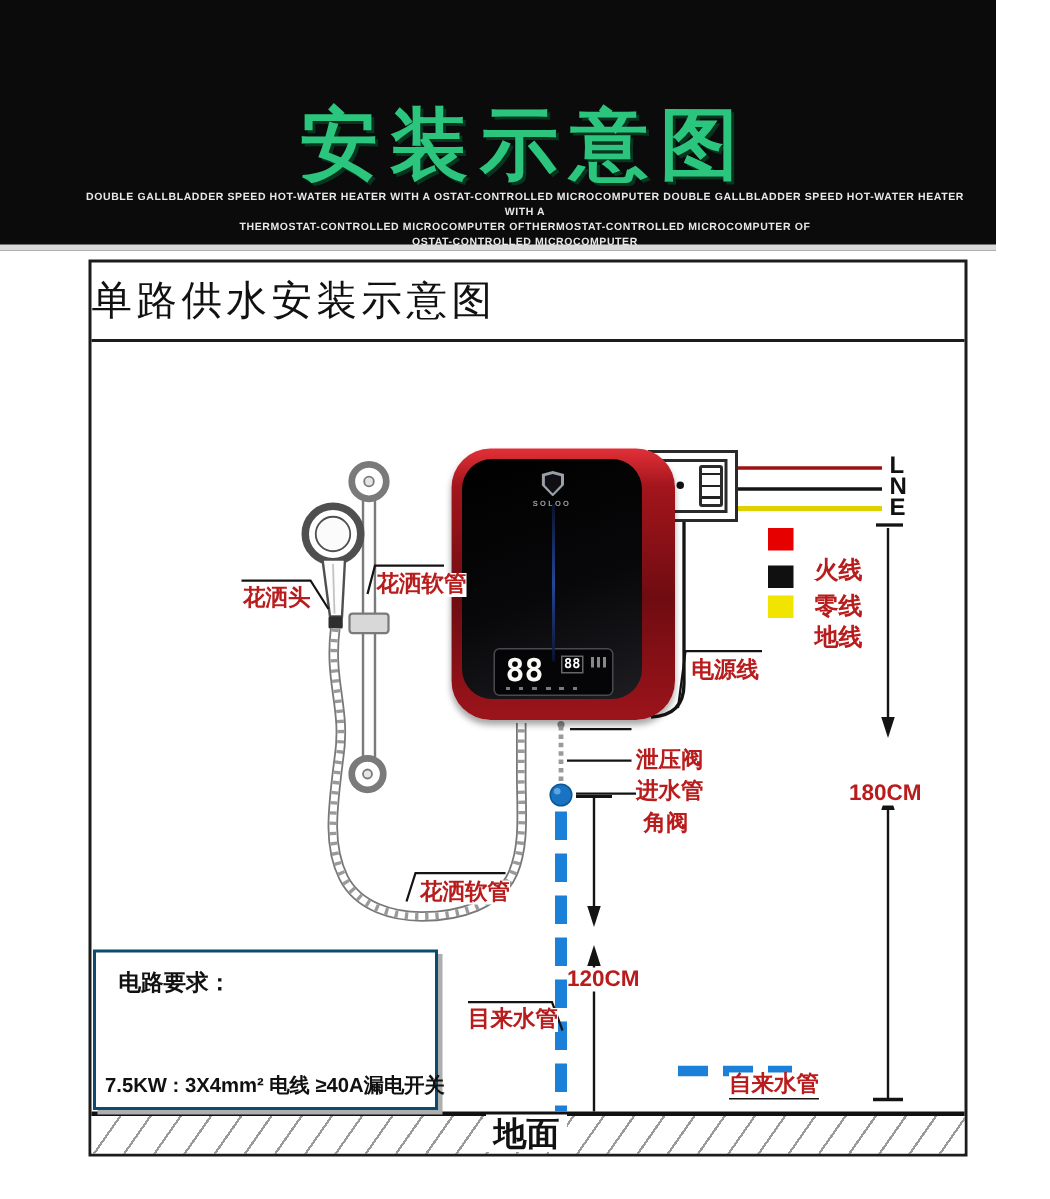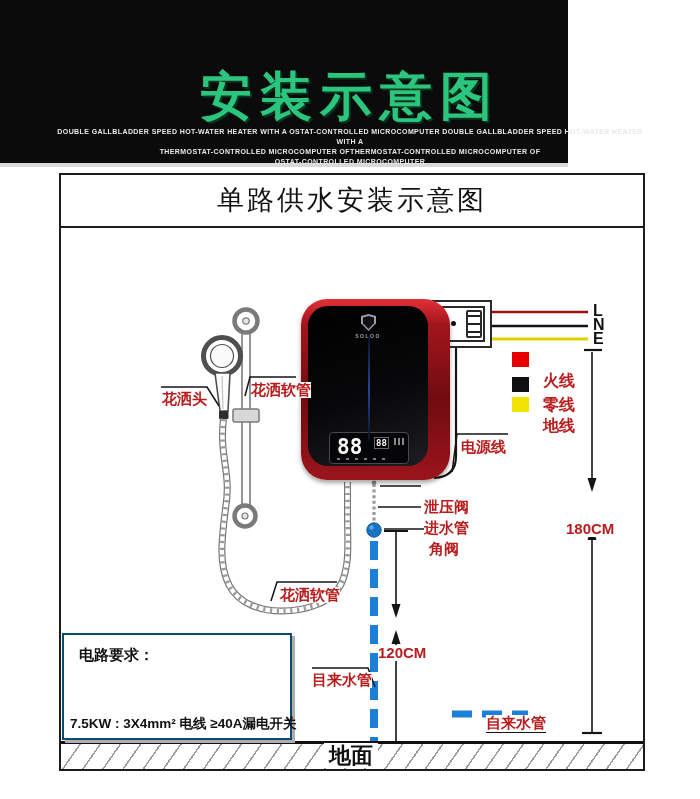--- a/index.html
+++ b/index.html
@@ -1,31 +1,31 @@
 <!DOCTYPE html>
 <html><head>
 <meta charset="utf-8">
 <style>
   html,body{margin:0;padding:0;background:#fff;}
   #stage{position:relative;width:700px;height:799px;background:#fff;overflow:hidden;
          font-family:"Liberation Sans",sans-serif;color:#111;}
   .abs{position:absolute;}
   
-  .banner{position:absolute;left:0;top:0;width:568px;height:163px;background:#0b0b0b;
+  .banner{position:absolute;left:0;top:0;width:664px;height:163px;background:#0b0b0b;
           border-bottom:4px solid #d9d9d9;}
   .banner-title{position:absolute;left:0;top:62px;width:700px;text-align:center;
                 font-size:52px;font-weight:900;letter-spacing:8px;color:#2cc57e;
                 text-shadow:2px 2px 0 #06361f;}
   .banner-sub{position:absolute;left:50px;top:127px;width:600px;text-align:center;
               color:#e8e8e8;font-size:7px;line-height:10px;font-weight:700;letter-spacing:.4px;}
   
   .dbox{position:absolute;left:59px;top:173px;width:582px;height:594px;
         border:2px solid #1c1c1c;background:#fff;}
   .dbox-title{position:absolute;left:0;top:0;width:100%;height:51px;line-height:51px;
-              border-bottom:2px solid #1c1c1c;text-align:center;font-size:27px;
+              border-bottom:2px solid #1c1c1c;text-align:left;font-size:27px;
               letter-spacing:3px;font-weight:500;color:#111;}
   .ground{position:absolute;left:0;bottom:0;width:100%;height:25px;border-top:3px solid #111;
           background:repeating-linear-gradient(125deg,#fff 0 15px,#9a9a9a 15px 16.5px);}
   .ground-label{position:absolute;left:263px;top:-1px;height:25px;line-height:25px;
                 font-size:22px;font-weight:600;background:#fff;padding:0 5px;color:#111;}
   
   .lbl{position:absolute;font-size:15px;font-weight:600;color:#b91c1c;white-space:nowrap;
        background:#fff;line-height:16px;margin-top:22px;}
   .dim{font-size:15px;font-weight:700;}
   .wire-letter{position:absolute;left:593px;font-size:16px;font-weight:700;line-height:14px;}

